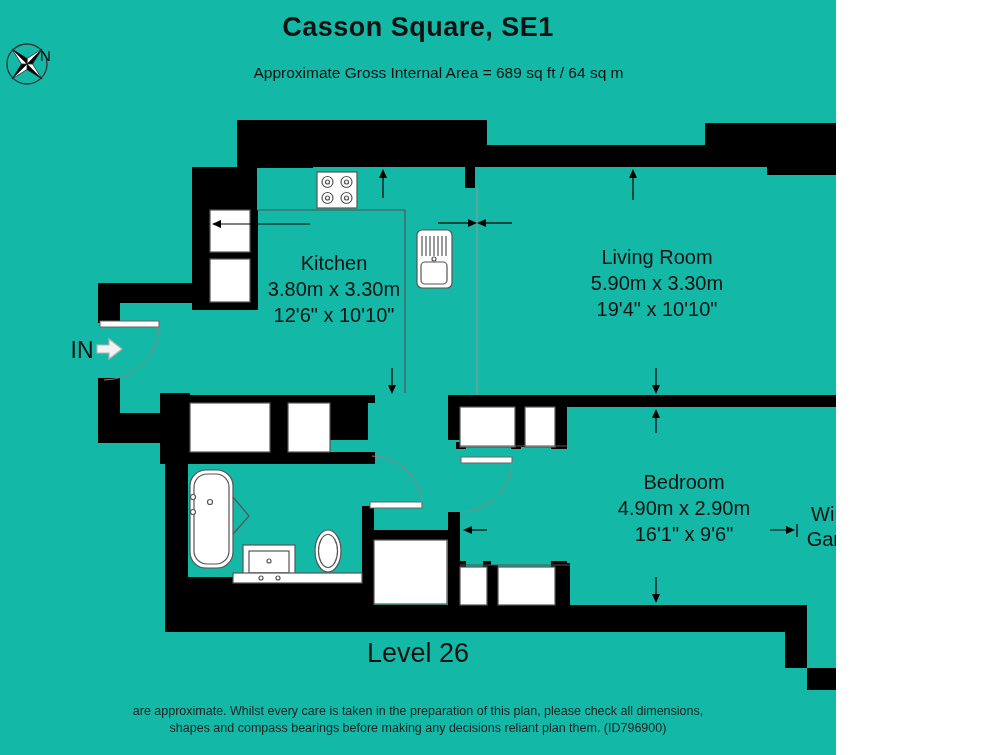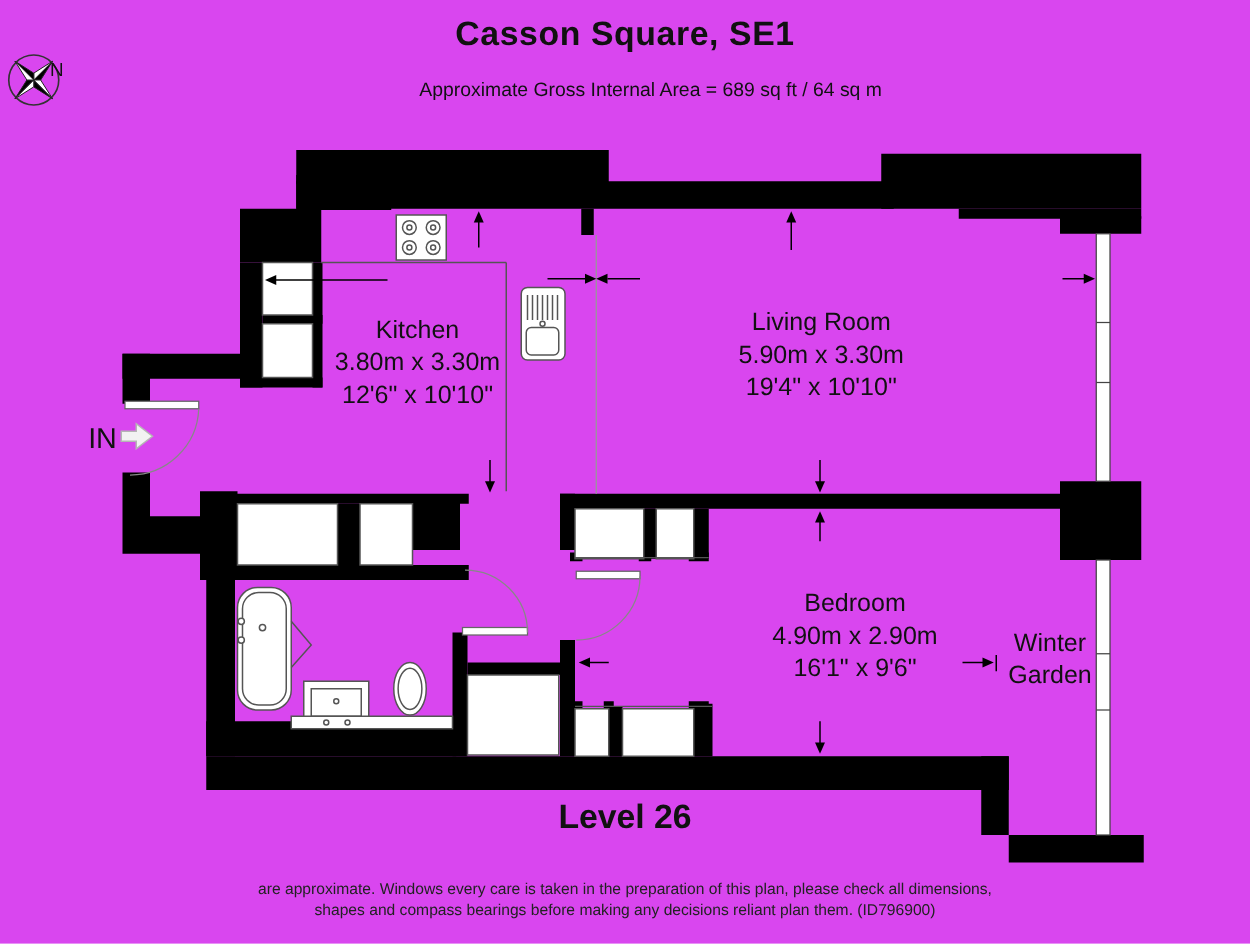--- a/index.html
+++ b/index.html
@@ -1,40 +1,40 @@
 <!DOCTYPE html>
 <html><head>
 <meta charset="utf-8">
 <style>
   html,body{margin:0;padding:0;background:#fff;}
-  #page{position:relative;width:1000px;height:755px;background:#d946ef;overflow:hidden;
+  #page{position:relative;width:836px;height:755px;background:#14b8a6;overflow:hidden;
         font-family:"Liberation Sans", sans-serif;color:#111;}
   .txt{position:absolute;left:0;right:0;text-align:center;}
   #title{top:12px;font-size:27px;font-weight:bold;letter-spacing:.5px;}
   #subtitle{top:64px;font-size:15.5px;padding-left:41px;}
-  #level{top:638px;font-size:27px;font-weight:bold;text-align:center;}
+  #level{top:638px;font-size:27px;font-weight:normal;text-align:center;}
   #disclaimer{top:703px;font-size:12.5px;line-height:17px;color:#222;}
   svg{position:absolute;top:0;left:0;}
   svg text{font-family:"Liberation Sans", sans-serif;fill:#111;}
   .room-label{font-size:20px;text-anchor:middle;}
   .thin{stroke:#555;stroke-width:1.2;fill:none;}
   .fixture{stroke:#555;stroke-width:1.2;fill:#fff;}
   .arc{stroke:#888;stroke-width:1;fill:none;}
   .dim{stroke:#000;stroke-width:1.2;fill:none;}
 </style>
 </head>
 <body>
 
 <div id="page">
 
   <div id="title" class="txt">Casson Square, SE1</div>
   <div id="subtitle" class="txt">Approximate Gross Internal Area = 689 sq ft / 64 sq m</div>
   <div id="level" class="txt">Level 26</div>
   <div id="disclaimer" class="txt">
-    <div>are approximate. Windows every care is taken in the preparation of this plan, please check all dimensions,</div>
+    <div>are approximate. Whilst every care is taken in the preparation of this plan, please check all dimensions,</div>
     <div>shapes and compass bearings before making any decisions reliant plan them. (ID796900)</div>
   </div>
 
   <svg width="1000" height="755" viewBox="0 0 1000 755">
 
     <g fill="#000">
 
       <rect x="237" y="120" width="250" height="27"></rect>
       <rect x="237" y="145" width="478" height="22"></rect>
       <rect x="705" y="123" width="208" height="44"></rect>

